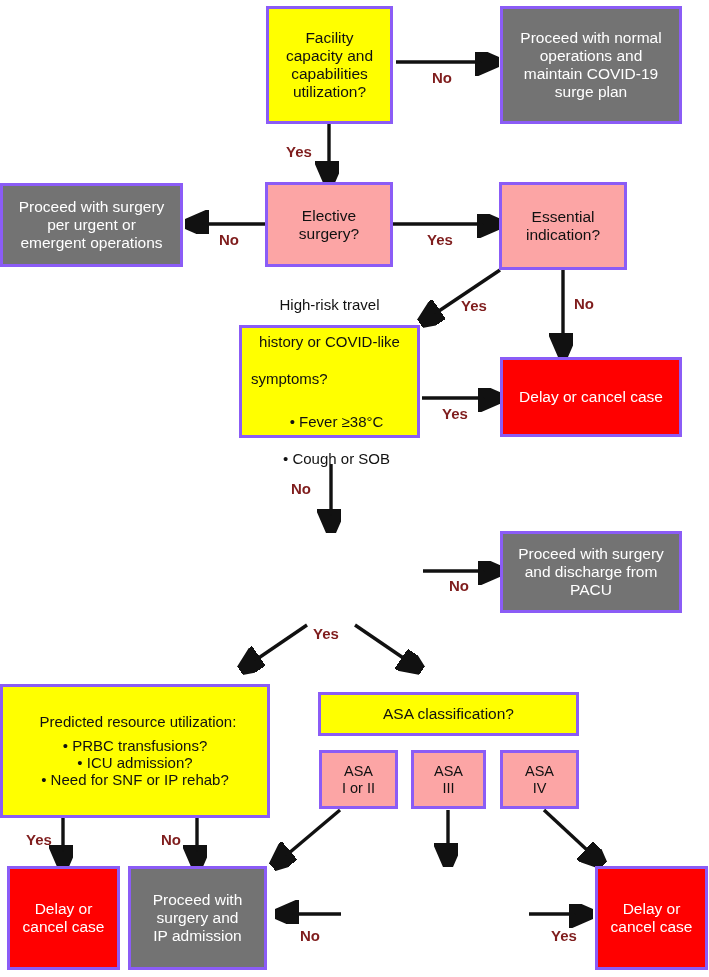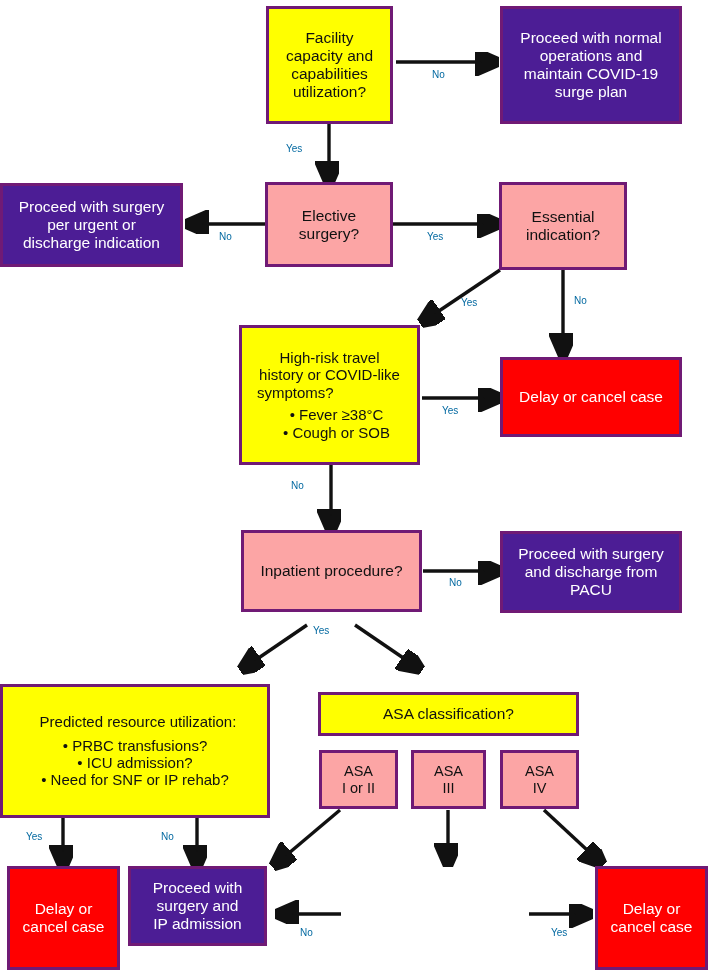--- a/index.html
+++ b/index.html
@@ -1,27 +1,27 @@
 <!DOCTYPE html>
 <html><head>
 <meta charset="utf-8">
 <style>
   html,body{margin:0;padding:0;background:#ffffff;}
   body{font-family:"Liberation Sans","DejaVu Sans",sans-serif;}
   #canvas{position:relative;width:709px;height:977px;background:#fff;overflow:hidden;}
-  .node{position:absolute;box-sizing:border-box;border:3px solid #701a75;
+  .node{position:absolute;box-sizing:border-box;border:3px solid #8b5cf6;
         display:flex;flex-direction:column;align-items:center;justify-content:center;
         text-align:center;line-height:1.16;}
   .node .ln{display:block;white-space:nowrap;}
   .node.left .ln{text-align:center;width:100%;}
   .n-yellow{background:#FFFF00;color:#111;}
-  .n-green{background:#4c1d95;color:#ffffff;}
+  .n-green{background:#737373;color:#ffffff;}
   .n-red{background:#FF0000;color:#ffffff;}
   .n-white{background:#fca5a5;color:#111;}
-  .lbl{position:absolute;color:#0369a1;font-size:10px;line-height:1;white-space:nowrap;}
+  .lbl{position:absolute;color:#7f1d1d;font-size:15px;line-height:1;white-space:nowrap;font-weight:bold;}
   svg.arrows{position:absolute;left:0;top:0;width:709px;height:977px;overflow:visible;pointer-events:none;}
   svg.arrows line,svg.arrows path{stroke:#111;stroke-width:3.4;fill:none;}
 </style>
 </head>
 <body>
 
 <div id="canvas">
 
   <svg class="arrows" viewBox="0 0 709 977">
     <defs>
@@ -79,56 +79,53 @@
     <span class="ln">maintain COVID-19</span>
     <span class="ln">surge plan</span>
   </div>
 
   <div class="lbl" style="left:432px;top:70px;">No</div>
   <div class="lbl" style="left:286px;top:144px;">Yes</div>
 
   <div class="node n-green" style="left:0px;top:183px;width:183px;height:84px;font-size:15.5px;">
     <span class="ln">Proceed with surgery</span>
     <span class="ln">per urgent or</span>
-    <span class="ln">discharge indication</span>
+    <span class="ln">emergent operations</span>
   </div>
 
   <div class="node n-white" style="left:265px;top:182px;width:128px;height:85px;font-size:15.5px;">
     <span class="ln">Elective</span>
     <span class="ln">surgery?</span>
   </div>
 
   <div class="node n-white" style="left:499px;top:182px;width:128px;height:88px;font-size:15.5px;">
     <span class="ln">Essential</span>
     <span class="ln">indication?</span>
   </div>
 
   <div class="lbl" style="left:219px;top:232px;">No</div>
   <div class="lbl" style="left:427px;top:232px;">Yes</div>
   <div class="lbl" style="left:461px;top:298px;">Yes</div>
   <div class="lbl" style="left:574px;top:296px;">No</div>
 
-  <div class="node n-yellow left" style="left:239px;top:325px;width:181px;height:140px;font-size:15px;padding:4px 15px;">
+  <div class="node n-yellow left" style="left:239px;top:325px;width:181px;height:113px;font-size:15px;padding:4px 9px;gap:20px;">
     <span class="ln" style="text-align:center;">High-risk travel</span>
     <span class="ln" style="text-align:center;">history or COVID-like</span>
     <span class="ln" style="text-align:left;">symptoms?</span>
     <span class="ln" style="padding-left:14px;margin-top:5px;">• Fever ≥38°C</span>
     <span class="ln" style="padding-left:14px;">• Cough or SOB</span>
   </div>
 
   <div class="node n-red" style="left:500px;top:357px;width:182px;height:80px;font-size:15.5px;">
     <span class="ln">Delay or cancel case</span>
   </div>
 
   <div class="lbl" style="left:442px;top:406px;">Yes</div>
   <div class="lbl" style="left:291px;top:481px;">No</div>
 
-  <div class="node n-white" style="left:241px;top:530px;width:181px;height:82px;font-size:15.5px;">
-    <span class="ln">Inpatient procedure?</span>
-  </div>
 
   <div class="node n-green" style="left:500px;top:531px;width:182px;height:82px;font-size:15.5px;">
     <span class="ln">Proceed with surgery</span>
     <span class="ln">and discharge from</span>
     <span class="ln">PACU</span>
   </div>
 
   <div class="lbl" style="left:449px;top:578px;">No</div>
   <div class="lbl" style="left:313px;top:626px;">Yes</div>
 
@@ -159,21 +156,21 @@
   </div>
 
   <div class="lbl" style="left:26px;top:832px;">Yes</div>
   <div class="lbl" style="left:161px;top:832px;">No</div>
 
   <div class="node n-red" style="left:7px;top:866px;width:113px;height:104px;font-size:15.5px;">
     <span class="ln">Delay or</span>
     <span class="ln">cancel case</span>
   </div>
 
-  <div class="node n-green" style="left:128px;top:866px;width:139px;height:80px;font-size:15.5px;">
+  <div class="node n-green" style="left:128px;top:866px;width:139px;height:104px;font-size:15.5px;">
     <span class="ln">Proceed with</span>
     <span class="ln">surgery and</span>
     <span class="ln">IP admission</span>
   </div>
 
 
   <div class="node n-red" style="left:595px;top:866px;width:113px;height:104px;font-size:15.5px;">
     <span class="ln">Delay or</span>
     <span class="ln">cancel case</span>
   </div>

